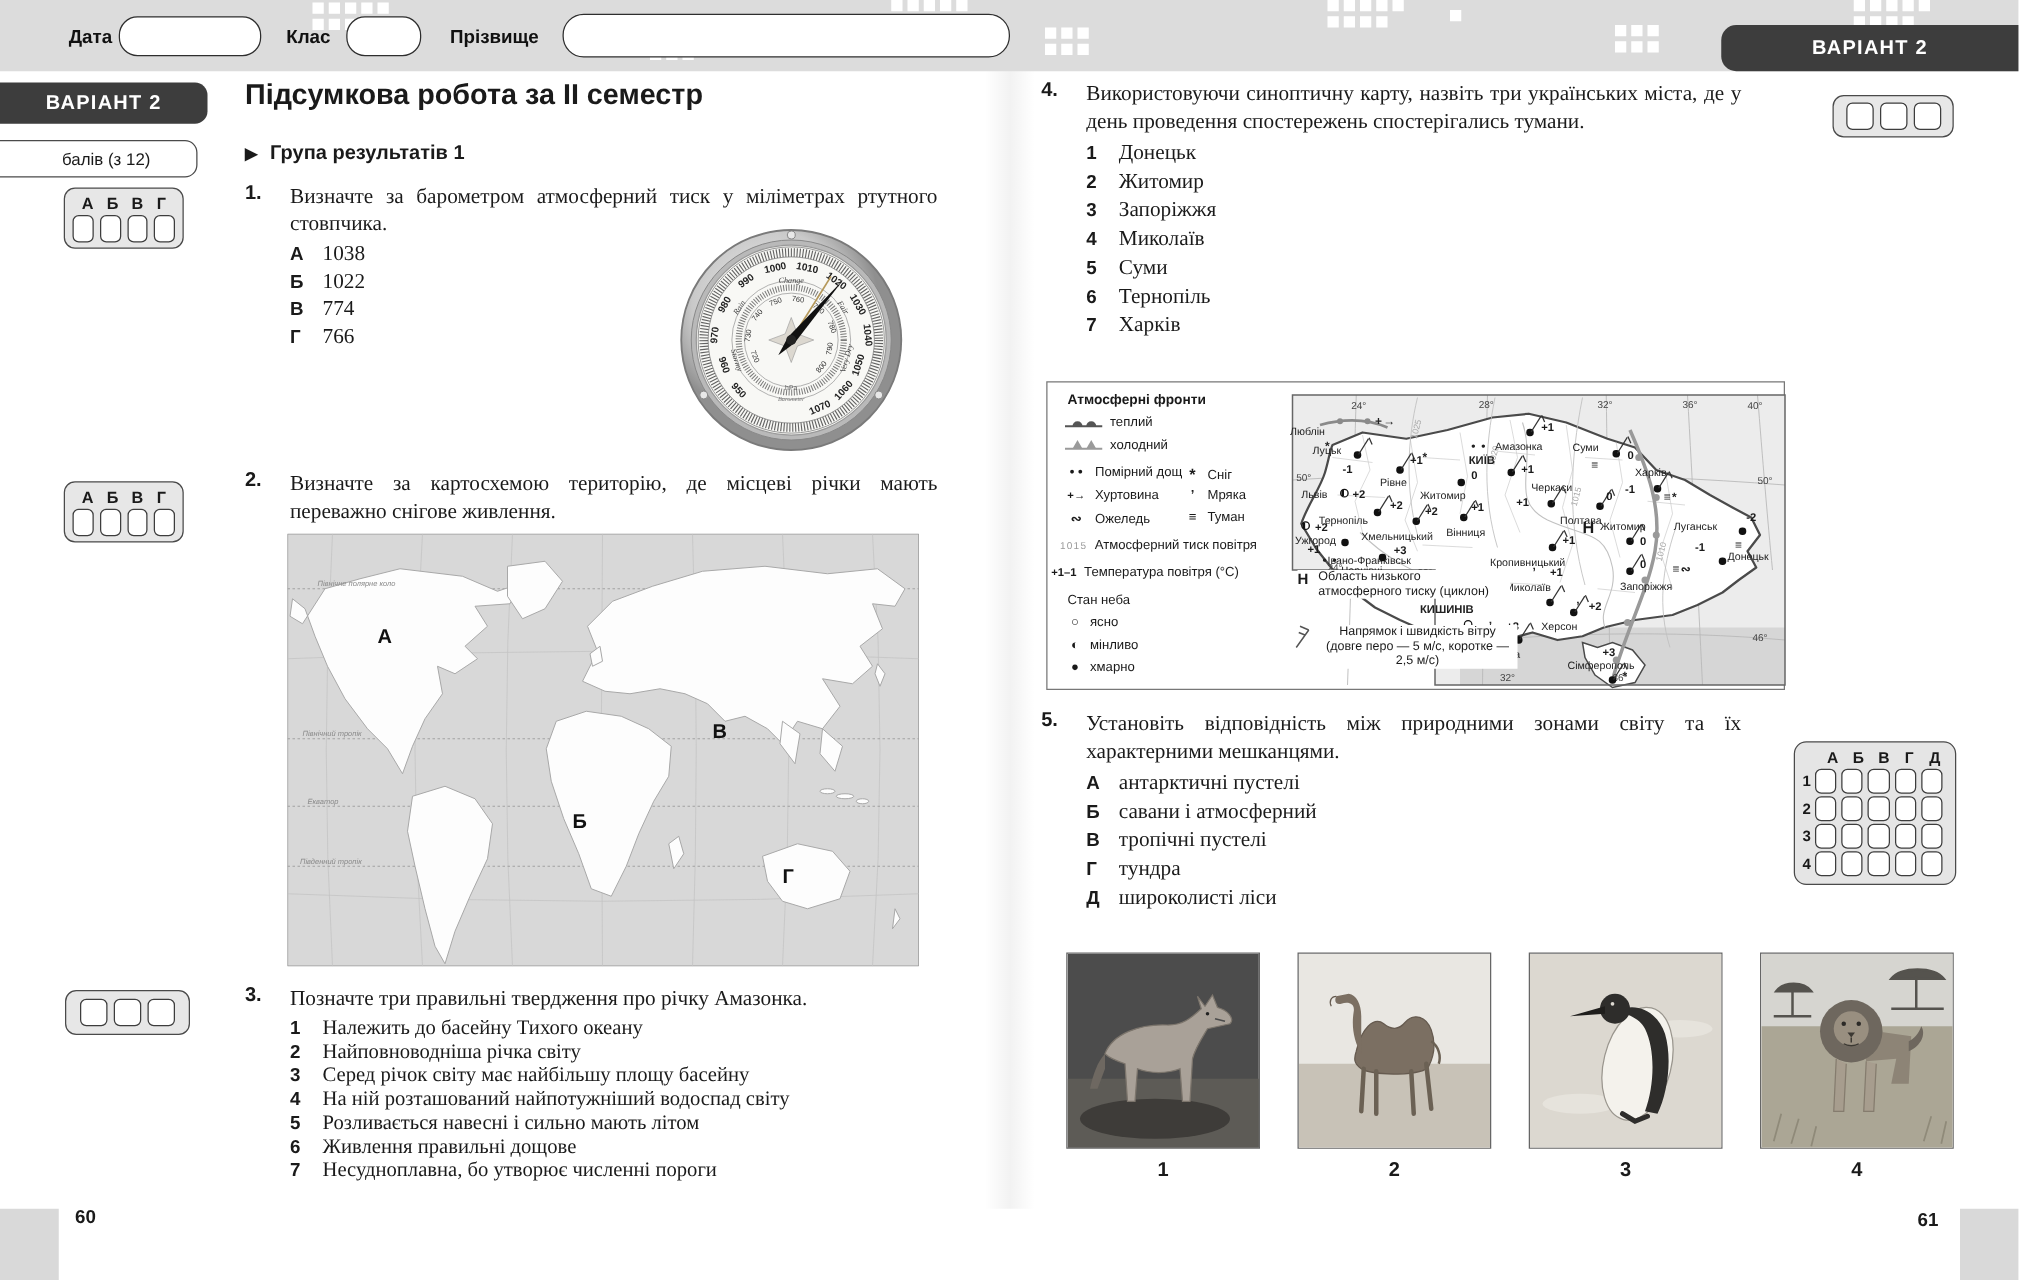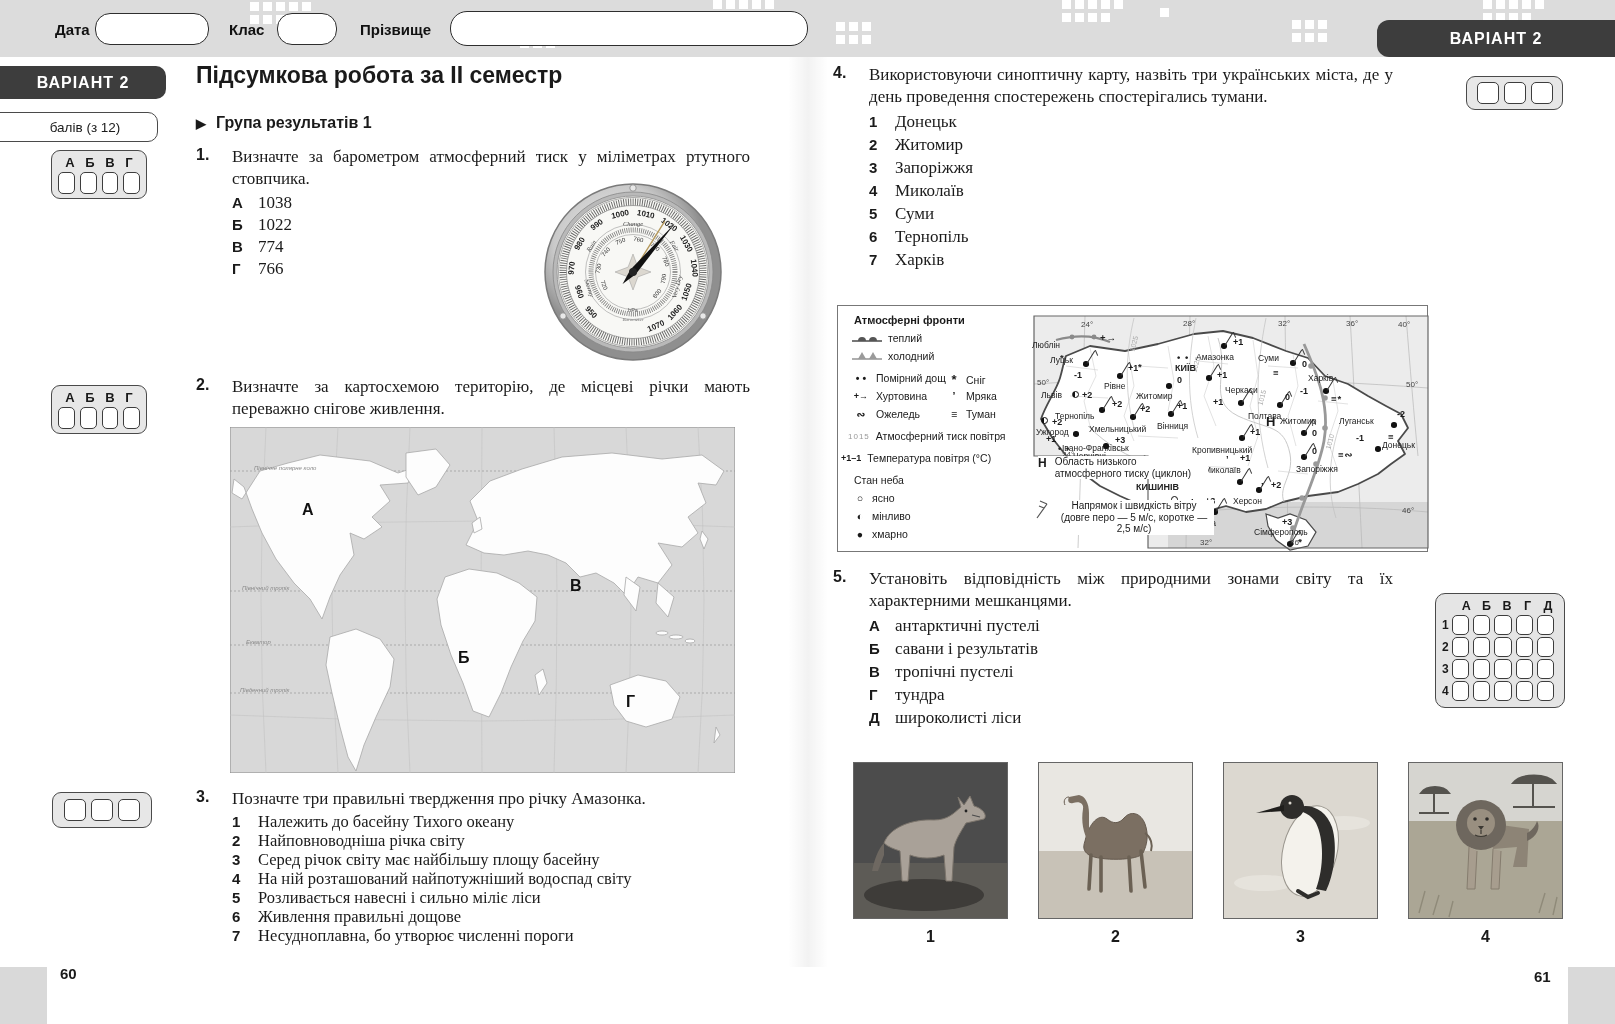--- a/index.html
+++ b/index.html
@@ -345,21 +345,21 @@
   </div>
 
   <div class="qblock" style="left:196px;top:788px;width:554px;">
     <b class="qn">3.</b>
     <div class="qt">Позначте три правильні твердження про річку Амазонка.</div>
     <div class="opts tight">
         <div class="opt"><b class="ok">1</b><span class="ot">Належить до басейну Тихого океану</span></div>
         <div class="opt"><b class="ok">2</b><span class="ot">Найповноводніша річка світу</span></div>
         <div class="opt"><b class="ok">3</b><span class="ot">Серед річок світу має найбільшу площу басейну</span></div>
         <div class="opt"><b class="ok">4</b><span class="ot">На ній розташований найпотужніший водоспад світу</span></div>
-        <div class="opt"><b class="ok">5</b><span class="ot">Розливається навесні і сильно міліє ліси</span></div>
+        <div class="opt"><b class="ok">5</b><span class="ot">Розливається навесні і сильно мають літом</span></div>
         <div class="opt"><b class="ok">6</b><span class="ot">Живлення правильні дощове</span></div>
         <div class="opt"><b class="ok">7</b><span class="ot">Несудноплавна, бо утворює численні пороги</span></div>
       </div>
   </div>
 
   <div class="qblock" style="left:833px;top:64px;width:560px;">
     <b class="qn">4.</b>
     <div class="qt">Використовуючи синоптичну карту, назвіть три українських міста, де у день проведення спостережень спостерігались тумани.</div>
     <div class="opts sp23">
         <div class="opt"><b class="ok">1</b><span class="ot">Донецьк</span></div>
@@ -685,21 +685,21 @@
         </svg>
       <span class="t" style="width:152px;text-align:center;">Напрямок і швидкість вітру (довге перо — 5 м/с, коротке — 2,5 м/с)</span>
     </div>
   </div>
 
   <div class="qblock" style="left:833px;top:568px;width:560px;">
     <b class="qn">5.</b>
     <div class="qt">Установіть відповідність між природними зонами світу та їх характерними мешканцями.</div>
     <div class="opts sp23">
         <div class="opt"><b class="ok">А</b><span class="ot">антарктичні пустелі</span></div>
-        <div class="opt"><b class="ok">Б</b><span class="ot">савани і результатів</span></div>
+        <div class="opt"><b class="ok">Б</b><span class="ot">савани і атмосферний</span></div>
         <div class="opt"><b class="ok">В</b><span class="ot">тропічні пустелі</span></div>
         <div class="opt"><b class="ok">Г</b><span class="ot">тундра</span></div>
         <div class="opt"><b class="ok">Д</b><span class="ot">широколисті ліси</span></div>
       </div>
   </div>
 
   <div id="match-grid">
       <div class="mg-hdr">
         <b>А</b>
         <b>Б</b>

